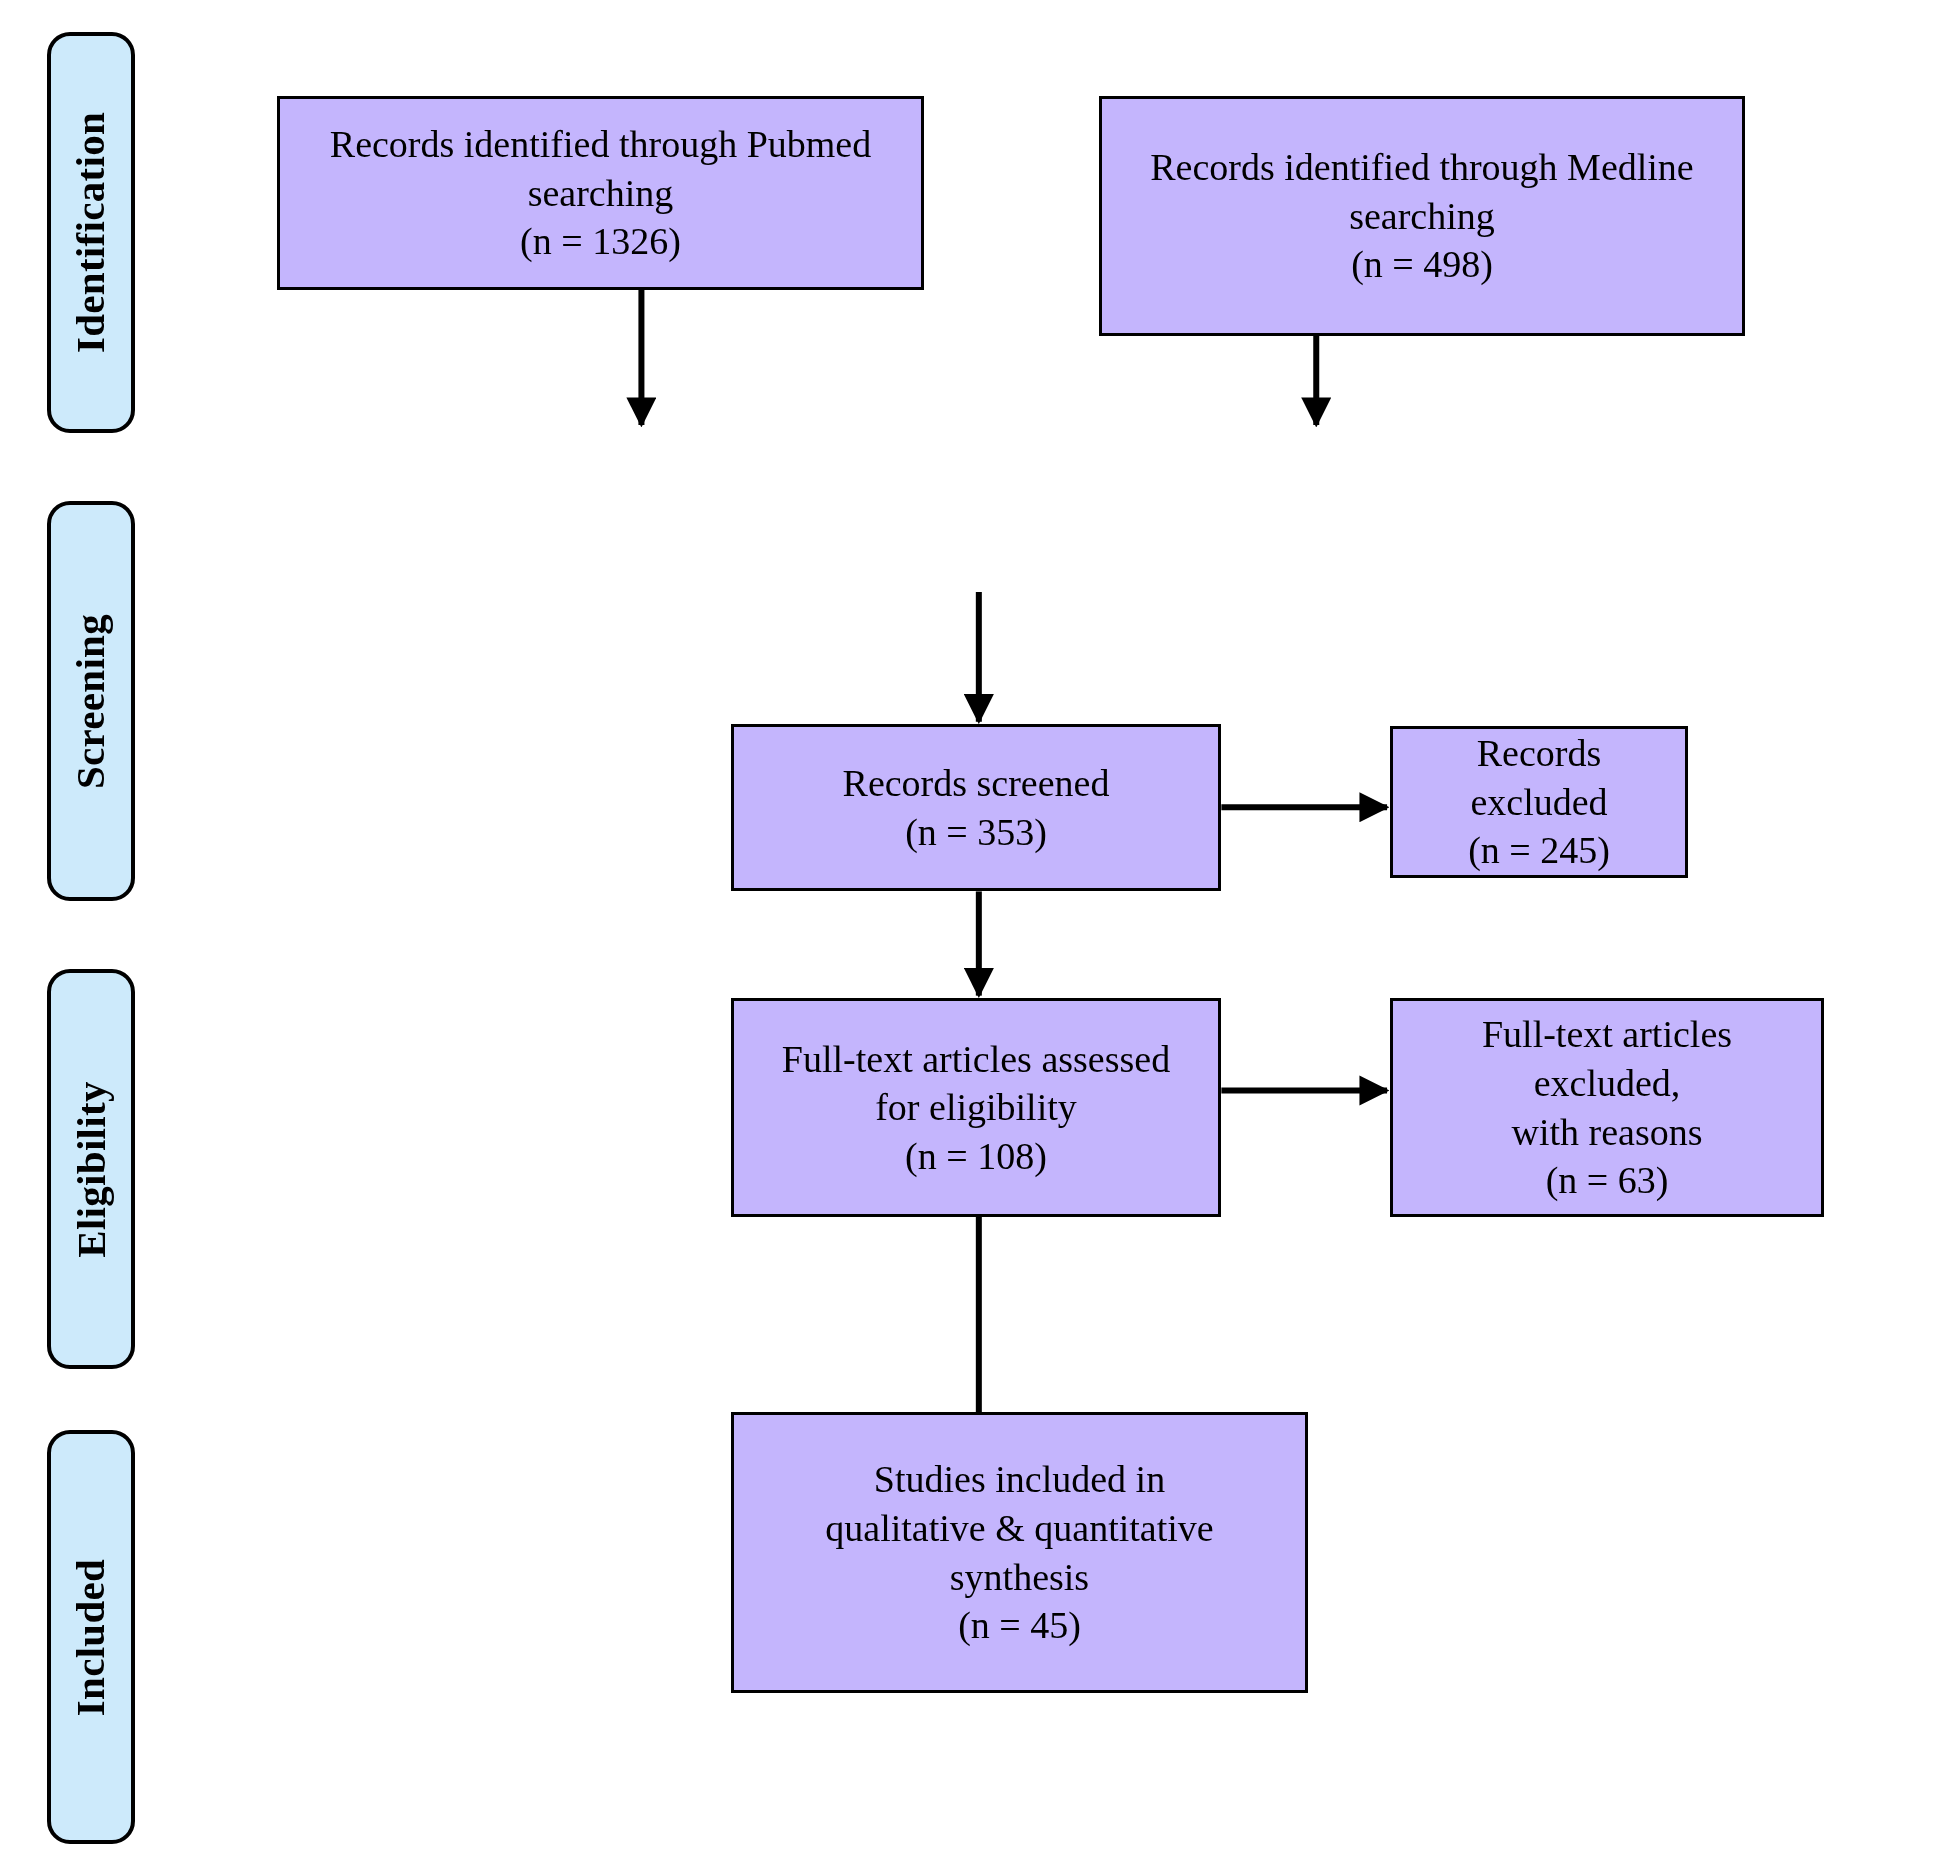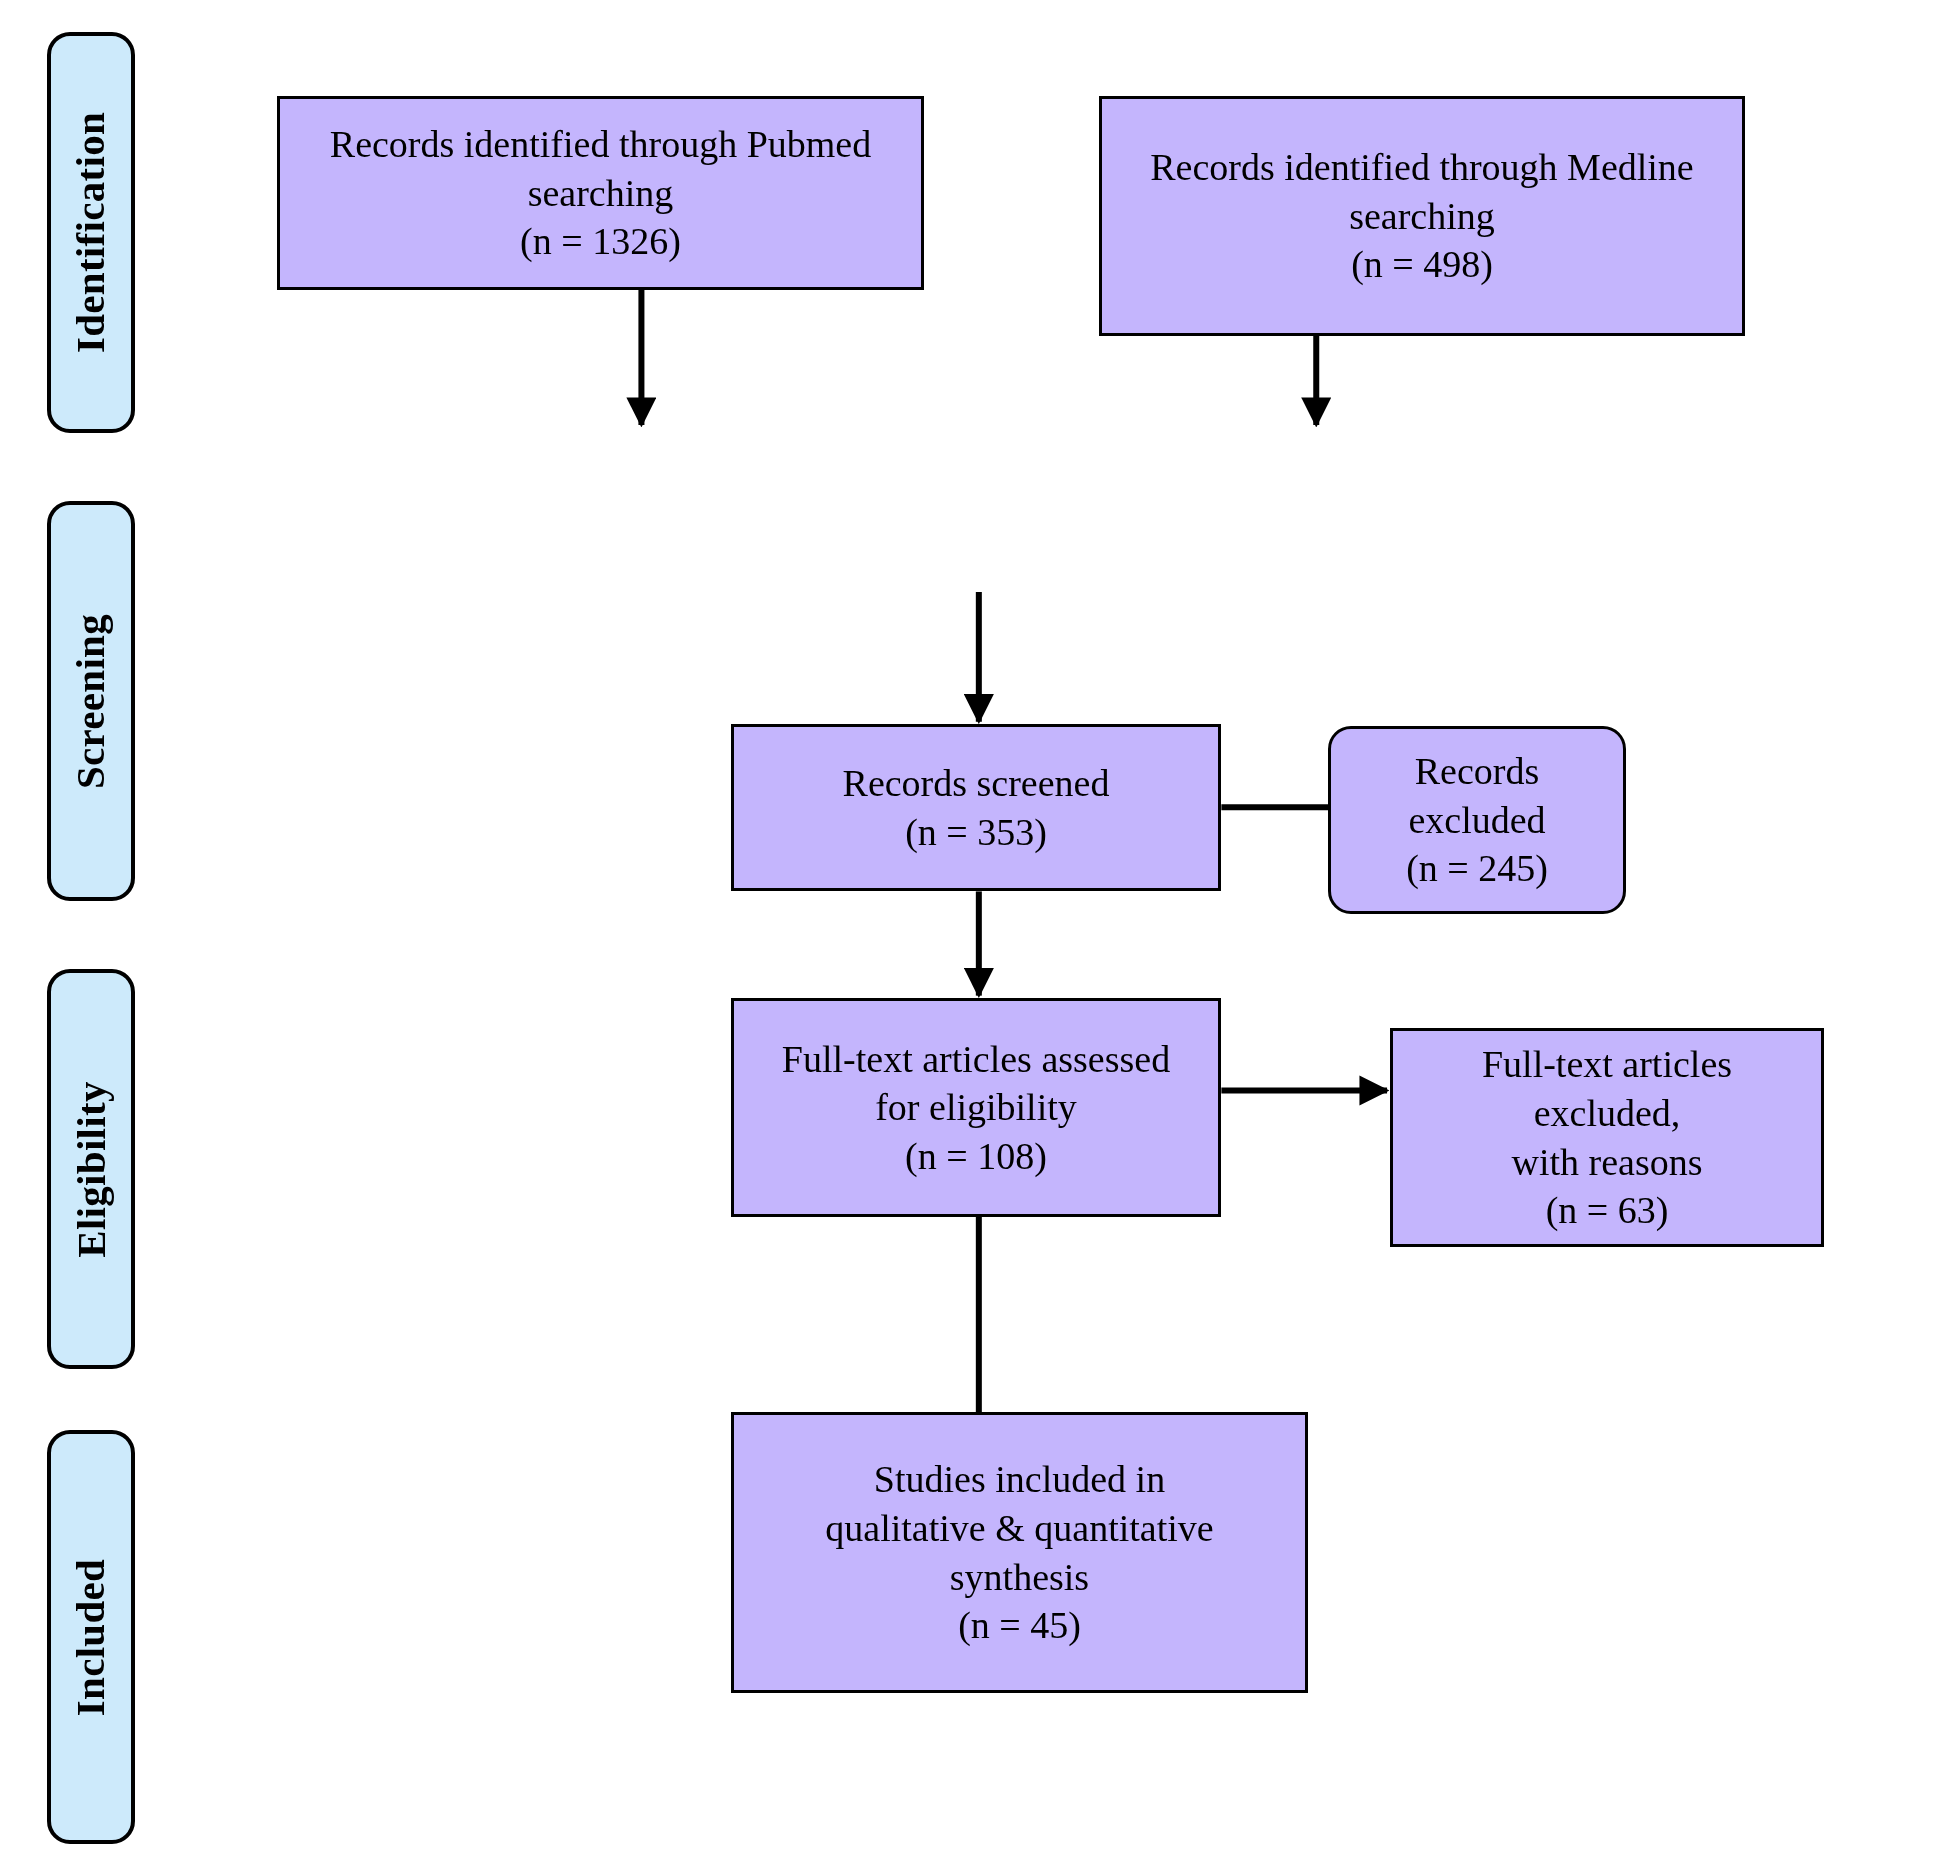--- a/index.html
+++ b/index.html
@@ -122,32 +122,32 @@
 searching
 (n = 498)</span>
   </div>
 
 
   <div class="flow-box" style="left:731px; top:724px; width:490px; height:167px;">
     <span class="box-text">Records screened
 (n = 353)</span>
   </div>
 
-  <div class="flow-box" style="left:1328px; top:726px; width:298px; height:188px;border-radius:23px;">
+  <div class="flow-box" style="left:1390px; top:726px; width:298px; height:152px;">
     <span class="box-text">Records excluded
 (n = 245)</span>
   </div>
 
   <div class="flow-box" style="left:731px; top:998px; width:490px; height:219px;">
     <span class="box-text">Full-text articles assessed
 for eligibility
 (n = 108)</span>
   </div>
 
-  <div class="flow-box" style="left:1390px; top:998px; width:434px; height:219px;margin-top:30px;">
+  <div class="flow-box" style="left:1390px; top:998px; width:434px; height:219px;">
     <span class="box-text">Full-text articles excluded,
 with reasons
 (n = 63)</span>
   </div>
 
   <div class="flow-box" style="left:731px; top:1412px; width:577px; height:281px;">
     <span class="box-text">Studies included in
 qualitative &amp; quantitative
 synthesis
 (n = 45)</span>

